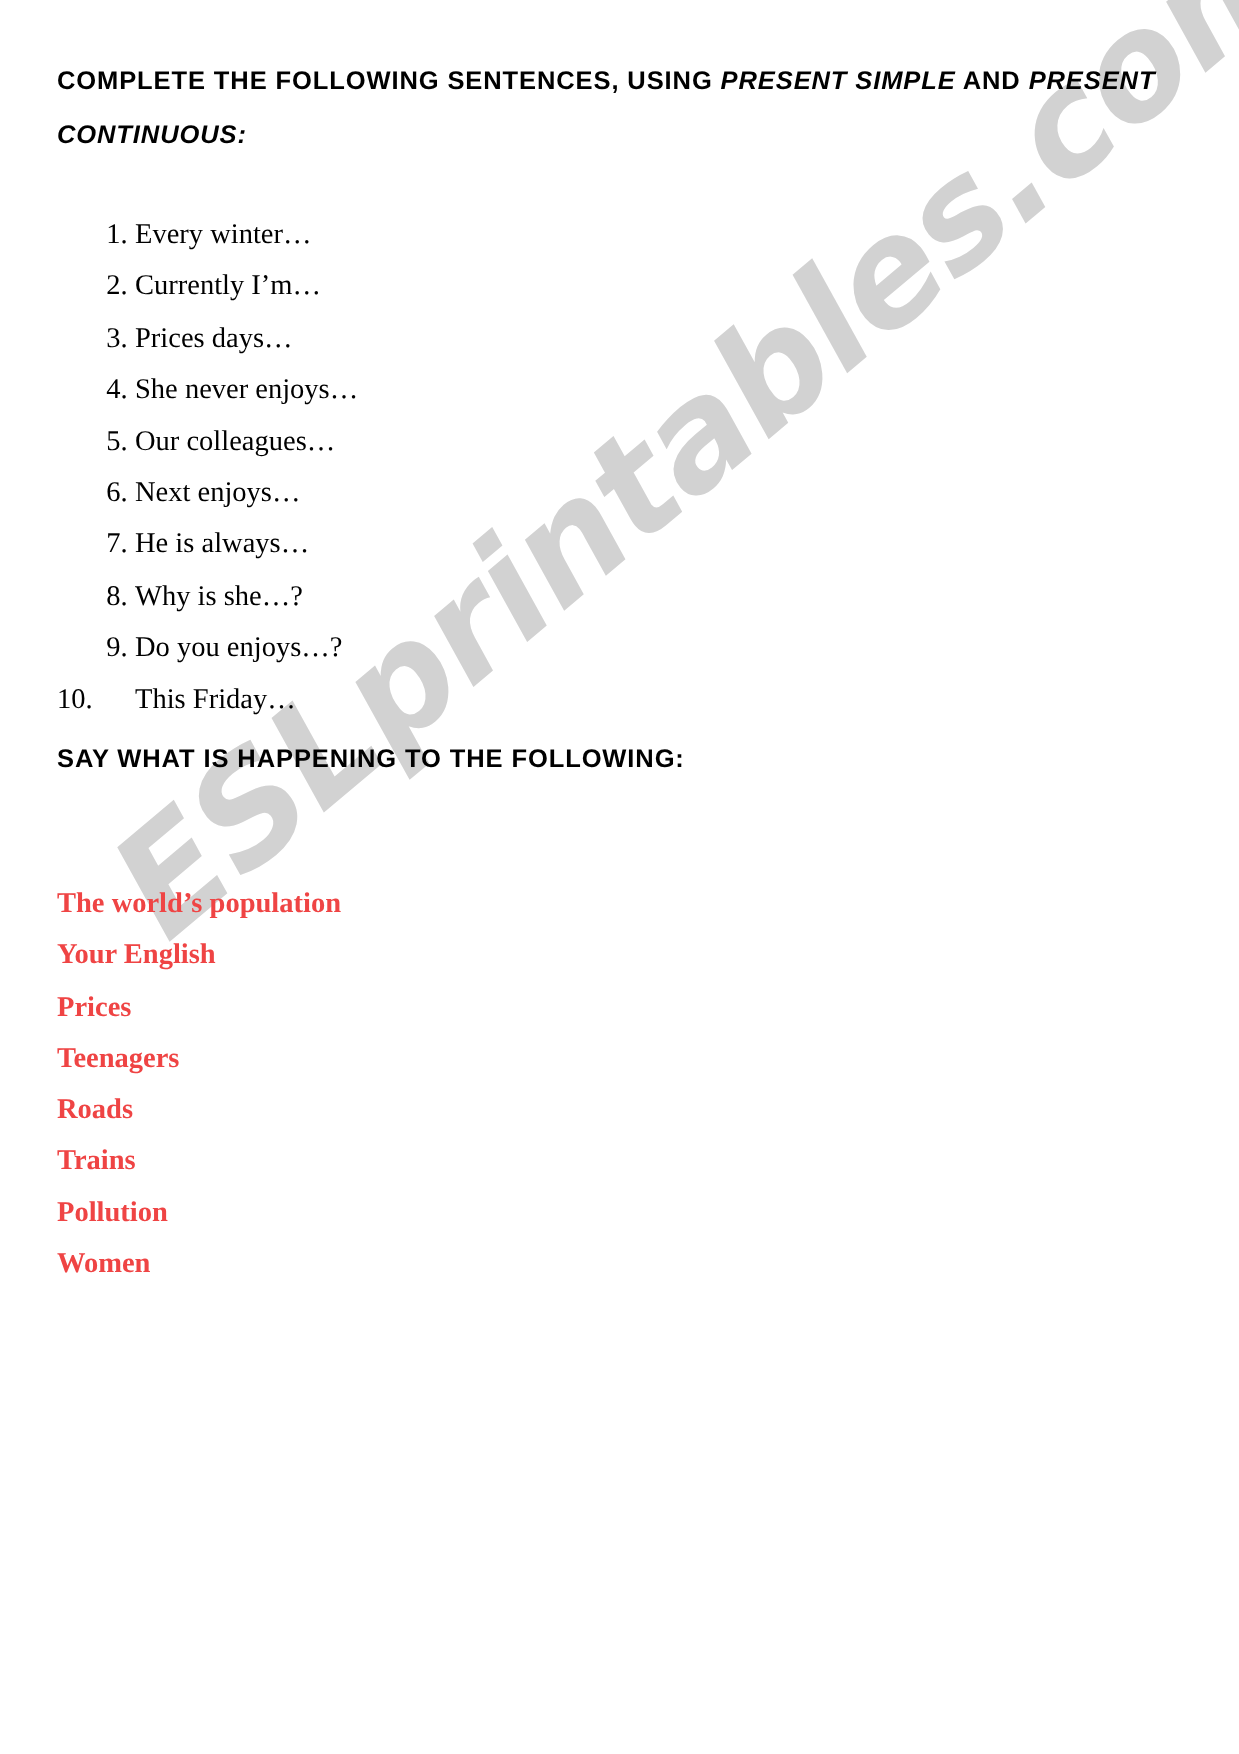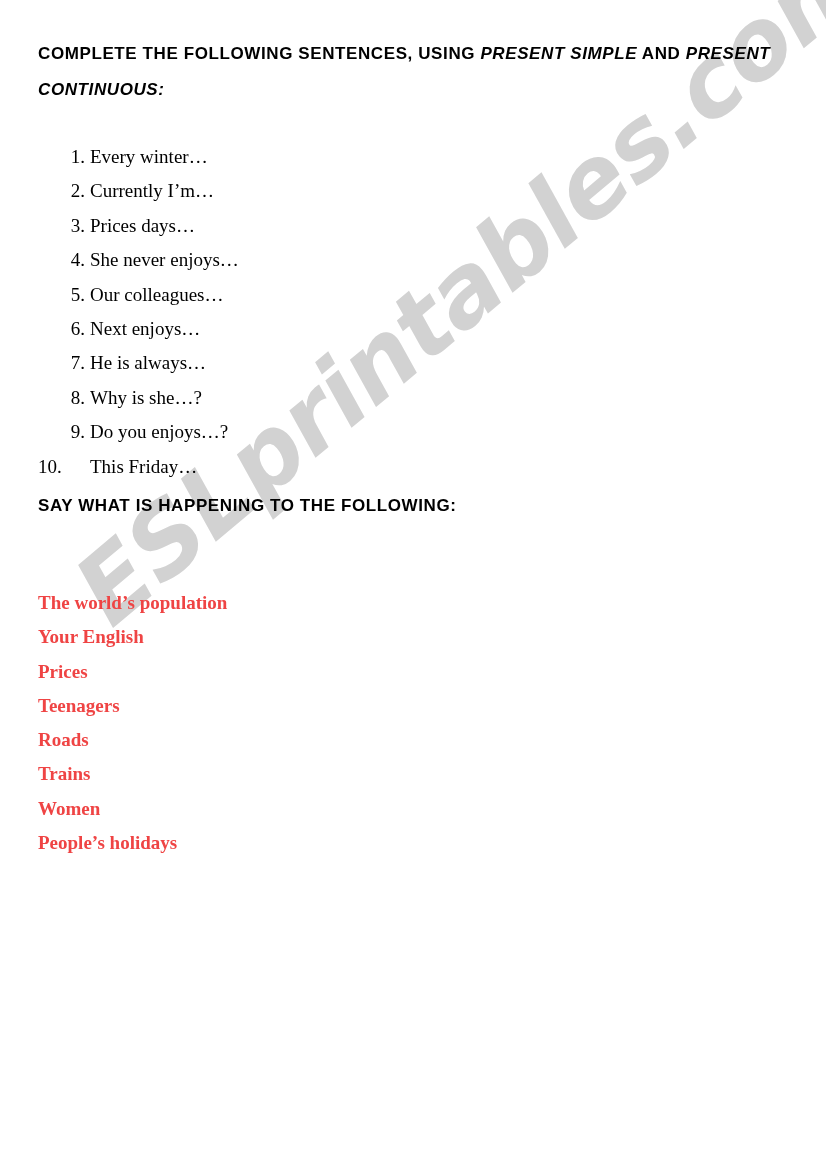--- a/index.html
+++ b/index.html
@@ -170,18 +170,18 @@
       <span>SAY WHAT IS HAPPENING TO THE FOLLOWING:</span>
     </div>
 
     <ul class="plain-list" id="plain-list">
         <li>The world’s population</li>
         <li>Your English</li>
         <li>Prices</li>
         <li>Teenagers</li>
         <li>Roads</li>
         <li>Trains</li>
+        <li>Pollution</li>
         <li>Women</li>
-        <li>People’s holidays</li>
       </ul>
 
   </div>
 </div>
 
 </body></html>

